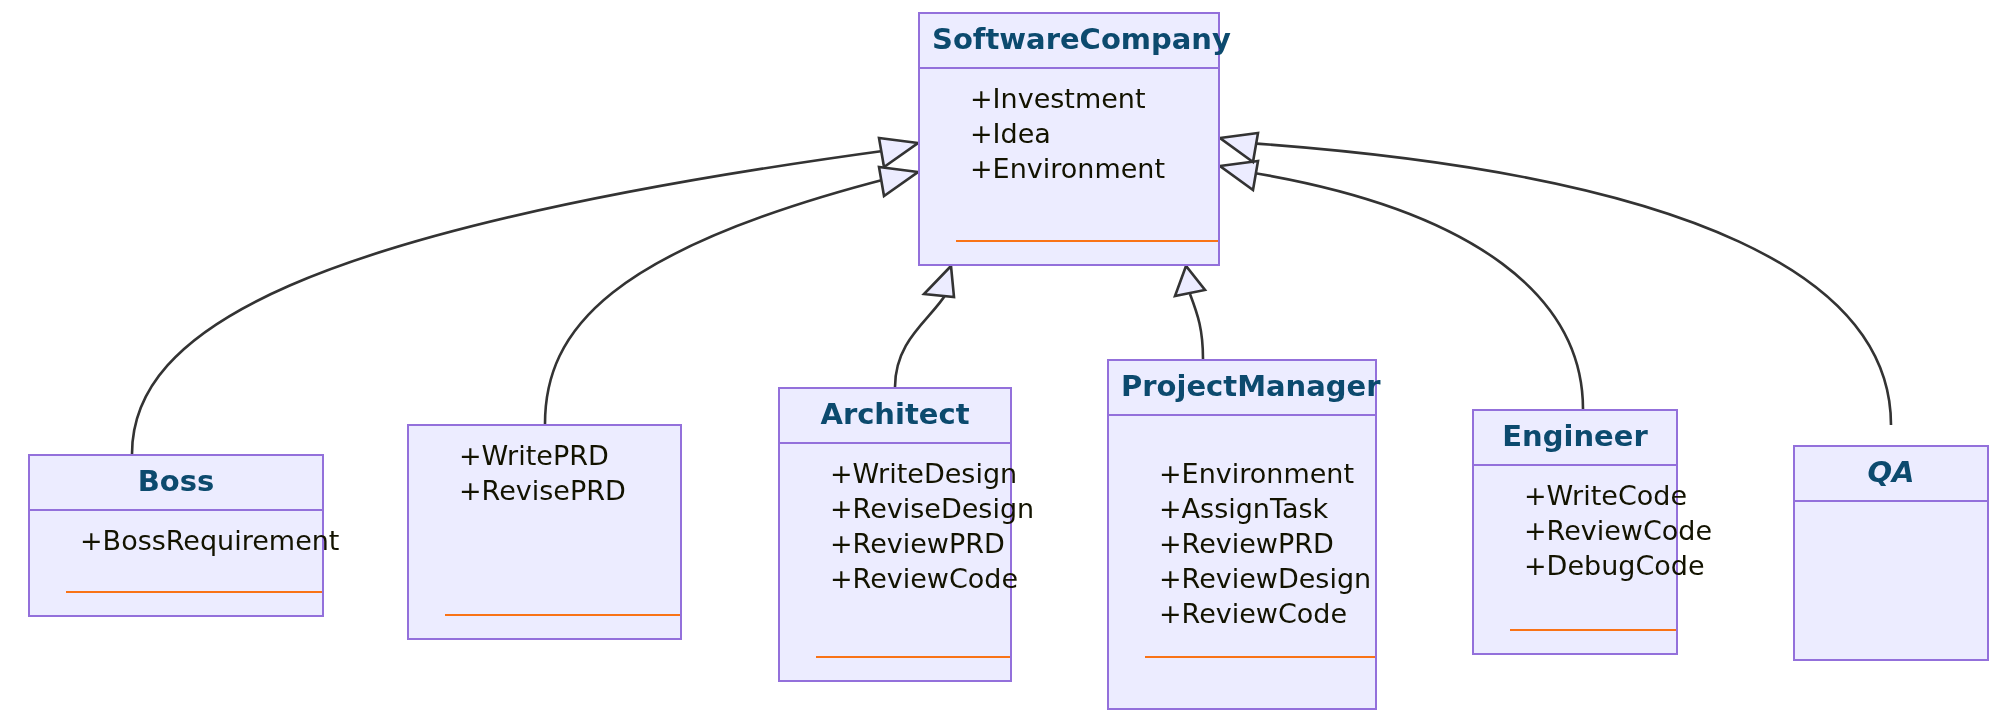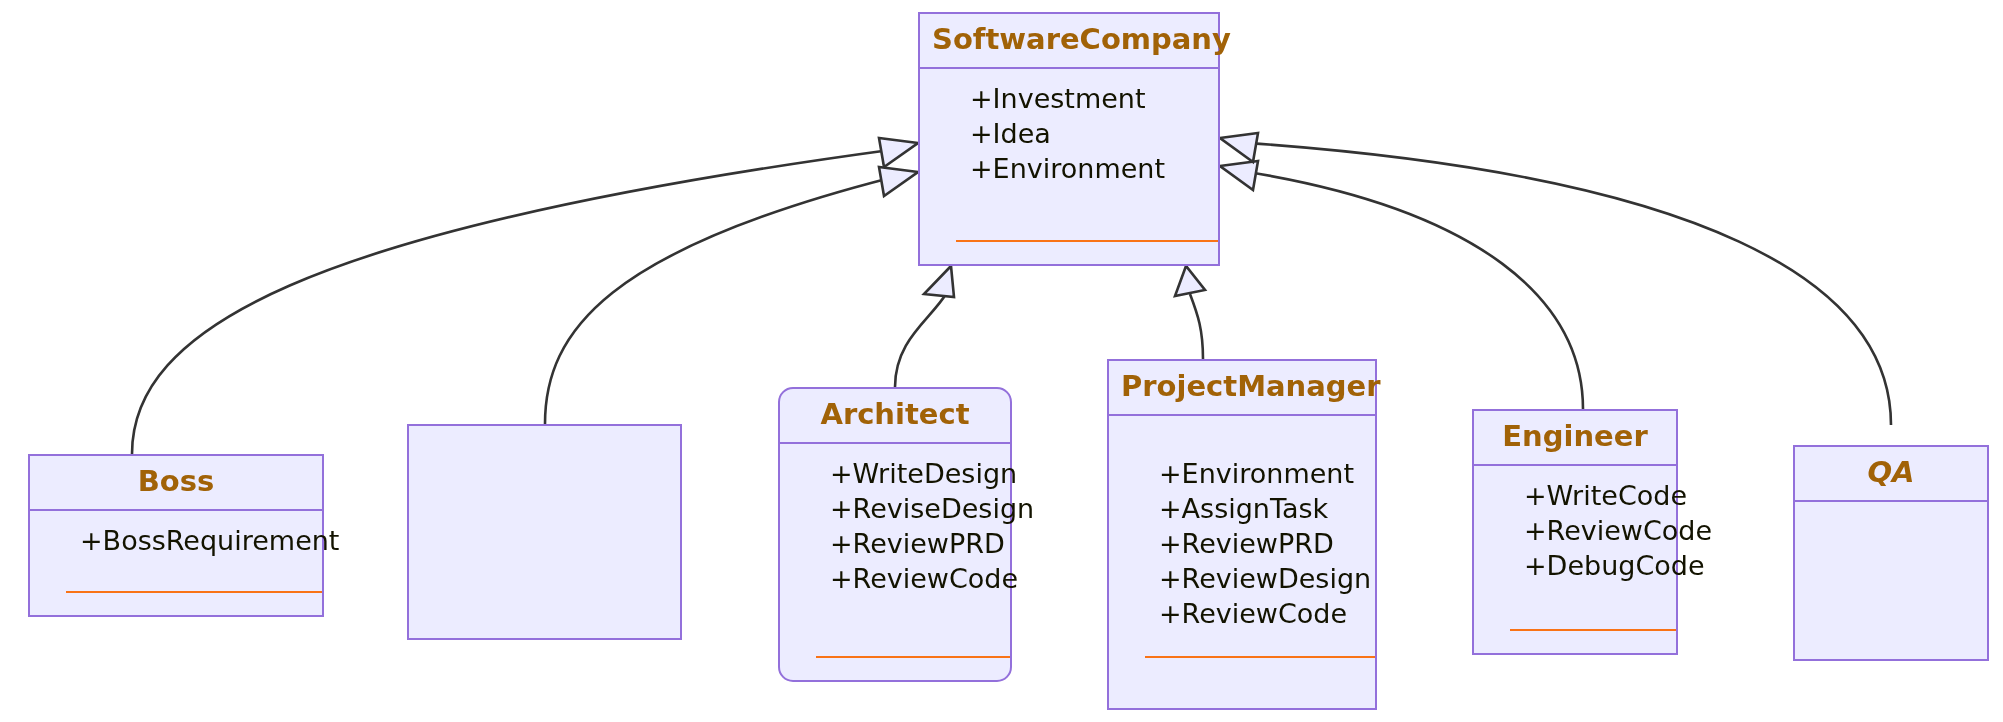--- a/index.html
+++ b/index.html
@@ -28,21 +28,21 @@
     position: absolute;
     box-sizing: border-box;
     background: #ECECFF;
     border: 2px solid #9370DB;
     display: flex;
     flex-direction: column;
   }
   .uml-class-title {
     text-align: center;
     font-weight: bold;
-    color: #a16207;
+    color: #0c4a6e;
     font-size: 29px;
     line-height: 1.0;
     padding: 11px 12px 13px 12px;
     border-bottom: 2px solid #9370DB;
     white-space: nowrap;
   }
   .uml-members {
     padding: 12px 14px 14px 14px;
     border-bottom: 2px solid #f97316;
     flex: 1 1 auto;
@@ -108,24 +108,28 @@
 
   <div class="uml-class-box" id="box-boss" style="left:28px; top:454px; width:296px; height:163px;">
     <div class="uml-class-title">Boss</div>
     <div class="uml-members">
       <div class="uml-member">+BossRequirement</div>
     </div>
     <div class="uml-methods-empty"></div>
   </div>
 
   <div class="uml-class-box" id="box-product-manager" style="left:407px; top:424px; width:275px; height:216px;">
+    <div class="uml-members">
+      <div class="uml-member">+WritePRD</div>
+      <div class="uml-member">+RevisePRD</div>
+    </div>
     <div class="uml-methods-empty"></div>
   </div>
 
-  <div class="uml-class-box" id="box-architect" style="left:778px; top:387px; width:234px; height:295px;border-radius:15px;">
+  <div class="uml-class-box" id="box-architect" style="left:778px; top:387px; width:234px; height:295px;">
     <div class="uml-class-title">Architect</div>
     <div class="uml-members">
       <div class="uml-member">+WriteDesign</div>
       <div class="uml-member">+ReviseDesign</div>
       <div class="uml-member">+ReviewPRD</div>
       <div class="uml-member">+ReviewCode</div>
     </div>
     <div class="uml-methods-empty"></div>
   </div>
 

